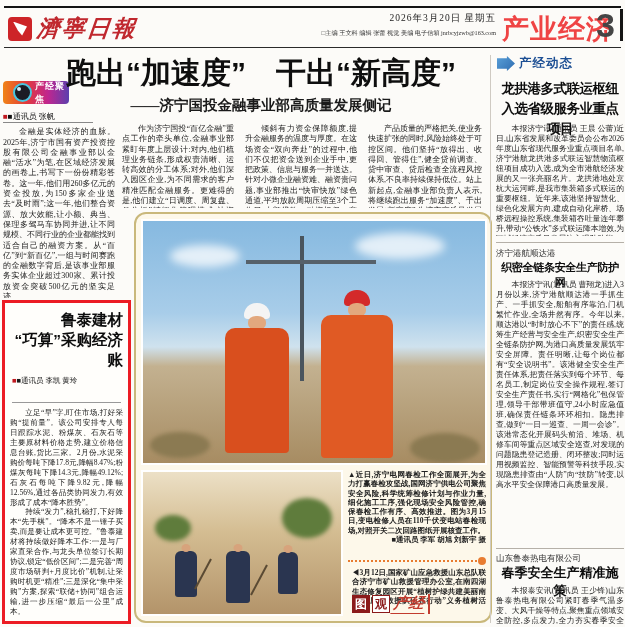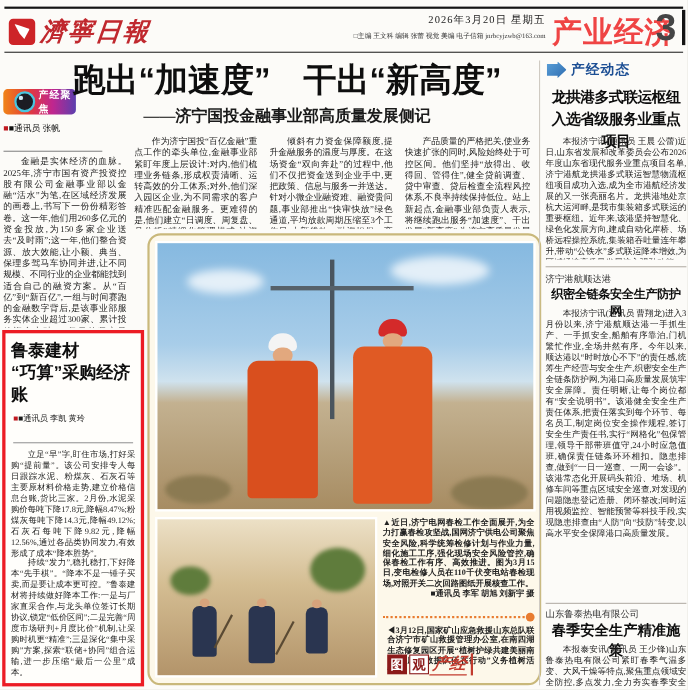--- a/index.html
+++ b/index.html
@@ -31,31 +31,31 @@
   .lens::before{content:"";position:absolute;left:2px;top:2px;width:4px;height:4px;border-radius:50%;background:#cfe9f5;}
   .focus-badge span{font-family:"Liberation Sans",sans-serif;font-size:9px;font-weight:900;color:#fff;letter-spacing:1px;}
   
   .main-headline{position:absolute;left:60px;top:53px;width:402px;text-align:center;
         font-family:"Liberation Sans",sans-serif;font-size:30px;font-weight:900;color:#0e0e0e;white-space:nowrap;}
   .main-subtitle{position:absolute;left:60px;top:96px;width:402px;text-align:center;
         font-size:14.5px;font-weight:600;color:#1a1a1a;}
   
   .col{position:absolute;font-size:8px;line-height:10.3px;text-align:justify;color:#212121;overflow:hidden;}
   .col p{margin:0;text-indent:2em;}
-  .byline{font-size:8px;color:#111;border-bottom:1px solid #888;padding-bottom:15px;margin-bottom:4px;width:80%;}
+  .byline{font-size:8px;color:#111;border-bottom:1px solid #888;padding-bottom:0;margin-bottom:4px;width:80%;}
   .byline .sq{color:#c01920;}
   .col1{left:3px;top:112px;width:112px;height:186px;}
   .col2{left:122px;top:124px;width:112px;height:84px;}
   .col3{left:245px;top:124px;width:112px;height:84px;}
   .col4{left:368px;top:124px;width:114px;height:84px;}
   
   .boxed{position:absolute;left:2px;top:300px;width:129px;height:324px;border:3px solid #ec1c24;
         background:#fffefb;box-sizing:border-box;padding:7px 5px 4px;overflow:hidden;}
   .boxed-title{font-family:"Liberation Sans",sans-serif;font-size:15.5px;font-weight:900;
-        text-align:left;line-height:1.3;color:#0d0d0d;}
+        text-align:right;line-height:1.3;color:#0d0d0d;}
   .boxed-byline{font-size:7.5px;margin:6px 2px 5px;border-bottom:1px solid #999;padding-bottom:16px;}
   .boxed-byline .sq{color:#c01920;}
   .boxed-body{font-size:7.6px;line-height:9.9px;text-align:justify;color:#222;}
   .boxed-body p{margin:0;text-indent:2em;}
   
   .photo-frame{position:absolute;left:134px;top:212px;width:358px;height:411px;box-sizing:border-box;
         border:2px solid #c9b87b;border-radius:12px;background:#fdf8ea;}
   .big-photo{position:absolute;left:5px;top:5px;width:346px;height:246px;border:2px solid #fff;box-sizing:border-box;
         background:linear-gradient(#86b9e0 0%,#a8cde9 38%,#cfe2ee 52%,#c3b190 60%,#a78c62 100%);overflow:hidden;}
   .cloud{position:absolute;background:rgba(255,255,255,.75);border-radius:50%;filter:blur(4px);}

